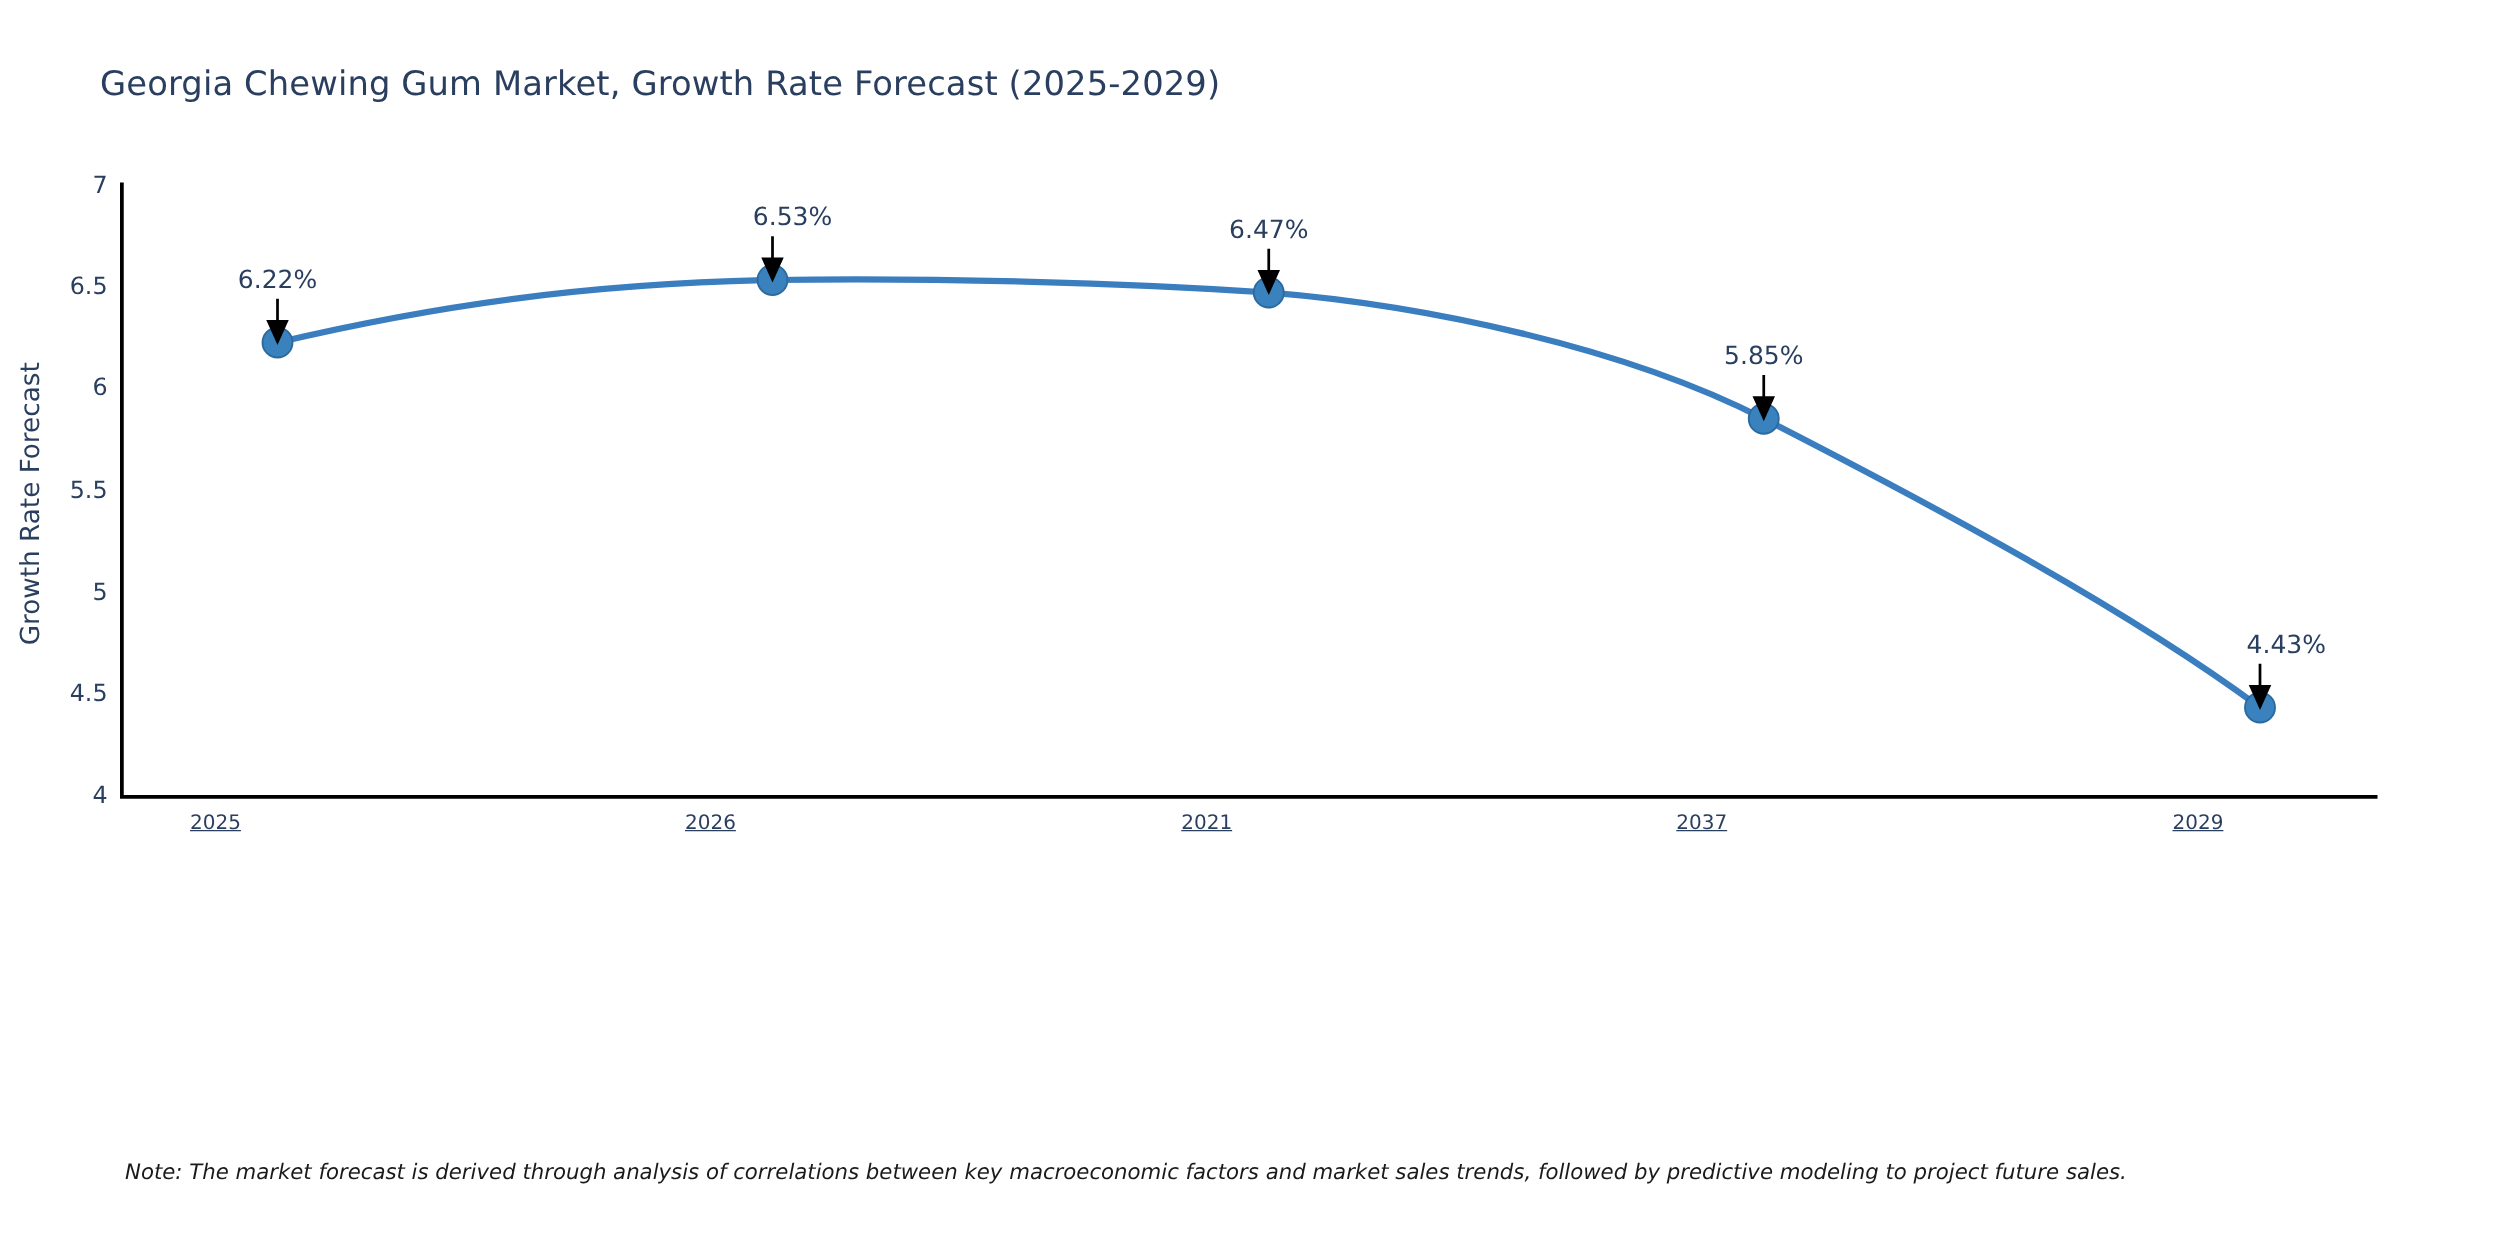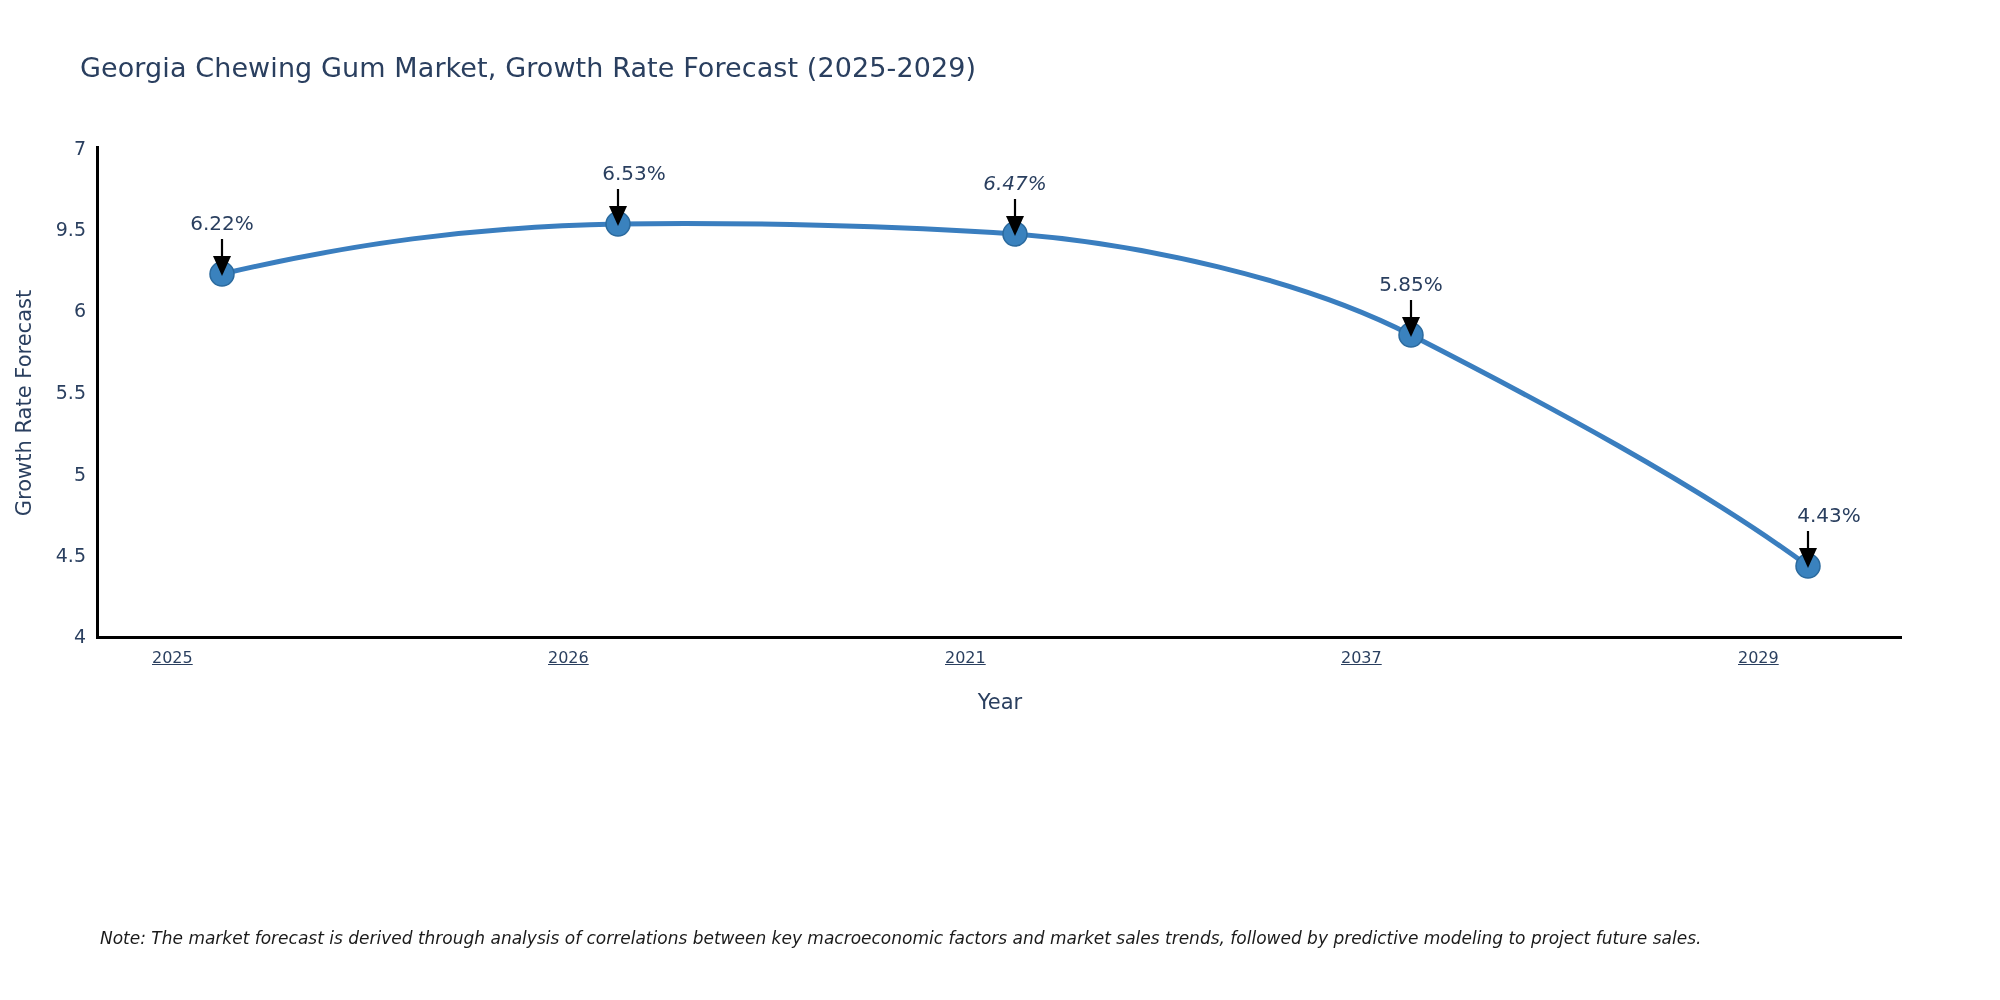--- a/index.html
+++ b/index.html
@@ -123,24 +123,23 @@
 <body>
 
 <div id="chart-root">
 
   <div id="chart-title">Georgia Chewing Gum Market, Growth Rate Forecast (2025-2029)</div>
 
   <div id="y-axis-line"></div>
   <div id="x-axis-line"></div>
 
   <div id="y-axis-title">Growth Rate Forecast</div>
-  <div id="x-axis-title">Year</div>
 
   <div class="y-tick-wrap" style="top:132px;">7</div>
-  <div class="y-tick-wrap" style="top:213px;">9.5</div>
+  <div class="y-tick-wrap" style="top:213px;">6.5</div>
   <div class="y-tick-wrap" style="top:294px;">6</div>
   <div class="y-tick-wrap" style="top:376px;text-align:right;">5.5</div>
   <div class="y-tick-wrap" style="top:458px;">5</div>
   <div class="y-tick-wrap" style="top:539px;">4.5</div>
   <div class="y-tick-wrap" style="top:620px;">4</div>
 
   <div class="x-tick-wrap" style="left:222px;">2025</div>
   <div class="x-tick-wrap" style="left:618px;">2026</div>
   <div class="x-tick-wrap" style="left:1015px;">2021</div>
   <div class="x-tick-wrap" style="left:1411px;">2037</div>
@@ -177,19 +176,19 @@
       <path d="M 1411,321 L 1402,301 L 1420,301 Z" fill="#000"></path>
     </g>
     <g>
       <line x1="1808" y1="515" x2="1808" y2="539" stroke="#000" stroke-width="2.2"></line>
       <path d="M 1808,552 L 1799,532 L 1817,532 Z" fill="#000"></path>
     </g>
   </svg>
 
   <div class="pt-label" style="left:222px;  top:195px;">6.22%</div>
   <div class="pt-label" style="left:618px;  top:145px;margin-left:16px;">6.53%</div>
-  <div class="pt-label" style="left:1015px; top:155px;font-style:italic;">6.47%</div>
+  <div class="pt-label" style="left:1015px; top:155px;">6.47%</div>
   <div class="pt-label" style="left:1411px; top:256px;">5.85%</div>
   <div class="pt-label" style="left:1808px; top:487px;margin-left:21px;">4.43%</div>
 
   <div id="footnote">Note: The market forecast is derived through analysis of correlations between key macroeconomic factors and market sales trends, followed by predictive modeling to project future sales.</div>
 
 </div>
 
 </body></html>

